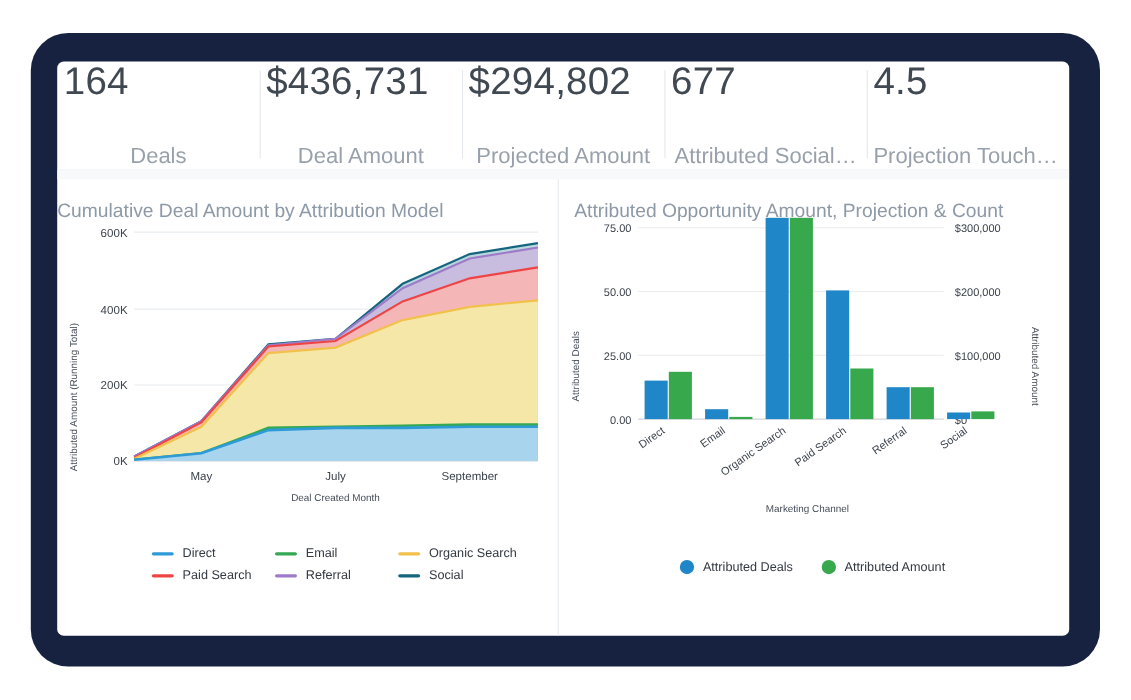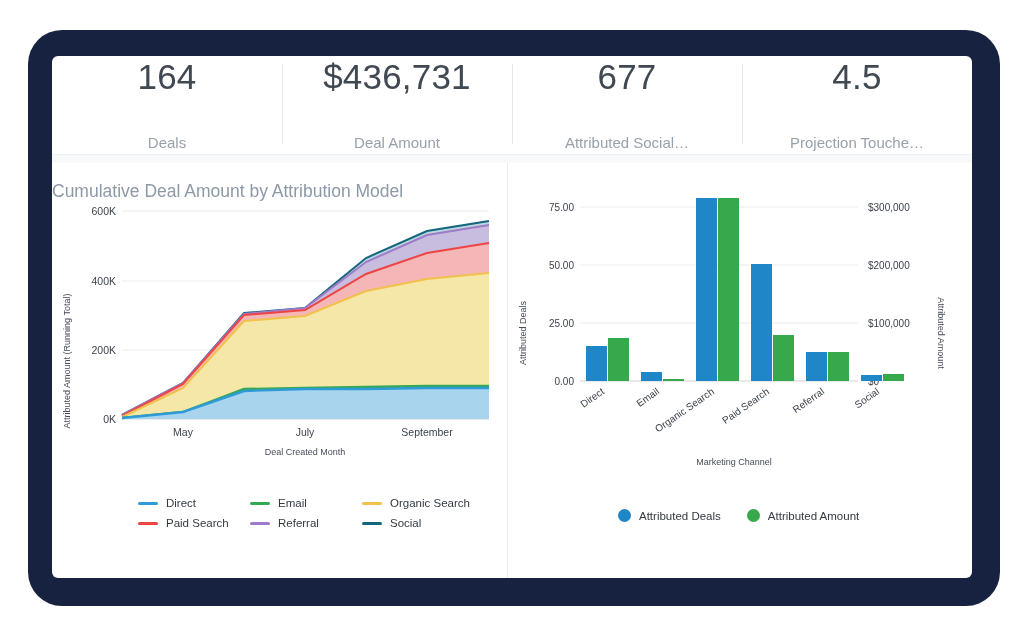--- a/index.html
+++ b/index.html
@@ -6,25 +6,25 @@
   body{width:1028px;height:636px;font-family:"Liberation Sans",sans-serif;overflow:hidden;}
 
   .screen{position:absolute;left:28px;top:30px;width:972px;height:576px;
           background:#162240;border-radius:34px;box-sizing:border-box;}
   .screen-inner{position:absolute;left:24px;top:26px;width:920px;height:522px;
           background:#ffffff;border-radius:6px;overflow:hidden;}
 
   
   .kpis{display:flex;height:98px;width:100%;box-sizing:border-box;}
   .kpi{flex:1 1 0;position:relative;display:flex;flex-direction:column;
-       align-items:center;justify-content:center;min-width:0;padding:0 6px;box-sizing:border-box;gap:31px;}
+       justify-content:center;min-width:0;padding:0 6px;box-sizing:border-box;gap:31px;}
   .kpi + .kpi:before{content:"";position:absolute;left:0;top:8px;bottom:10px;width:1px;background:#e4e7ec;}
   .kpi-value{font-size:35px;font-weight:400;color:#404852;line-height:1.05;
        white-space:nowrap;letter-spacing:.2px;}
-  .kpi-label{font-size:15px;color:#98a1ab;margin-top:7px;white-space:nowrap;
+  .kpi-label{font-size:20px;color:#98a1ab;margin-top:7px;white-space:nowrap;
        overflow:hidden;text-overflow:ellipsis;max-width:100%;text-align:center;}
   .kpi-strip-rule{height:1px;background:#eceff3;width:100%;}
   .gap-band{height:8px;background:#f7f9fb;width:100%;}
 
   
   .charts{display:flex;height:calc(522px - 98px - 9px);}
   .panel{position:relative;box-sizing:border-box;}
   .panel-left{width:455px;}
   .panel-right{flex:1 1 auto;border-left:1px solid #e8ebef;}
   .panel-title{font-size:17.5px;color:#8d99a6;font-weight:400;padding:18px 0 0 0;}
@@ -58,20 +58,24 @@
     <div class="kpis">
       <div class="kpi">
         <div class="kpi-value">164</div>
         <div class="kpi-label">Deals</div>
       </div>
       <div class="kpi">
         <div class="kpi-value">$436,731</div>
         <div class="kpi-label">Deal Amount</div>
       </div>
       <div class="kpi">
+        <div class="kpi-value">$294,802</div>
+        <div class="kpi-label">Projected Amount</div>
+      </div>
+      <div class="kpi">
         <div class="kpi-value">677</div>
         <div class="kpi-label">Attributed Social…</div>
       </div>
       <div class="kpi">
         <div class="kpi-value">4.5</div>
         <div class="kpi-label">Projection Touche…</div>
       </div>
     </div>
     <div class="kpi-strip-rule"></div>
     <div class="gap-band"></div>
@@ -153,20 +157,21 @@
             <span class="leg-text">Referral</span>
           </div>
           <div class="leg-item">
             <span class="leg-line" style="background:#16657f"></span>
             <span class="leg-text">Social</span>
           </div>
         </div>
       </div>
 
       <div class="panel panel-right">
+        <div class="panel-title">Attributed Opportunity Amount, Projection &amp; Count</div>
 
         <svg class="plot" style="left:0;top:30px;" width="465" height="300">
 
           <text class="axis-title" transform="translate(18,140) rotate(-90)" text-anchor="middle">Attributed Deals</text>
           <text class="axis-title" transform="translate(430,140) rotate(90)" text-anchor="middle">Attributed Amount</text>
 
           <g>
             <line class="gridline" x1="72" y1="14" x2="350" y2="14"></line>
             <line class="gridline" x1="72" y1="72" x2="350" y2="72"></line>
             <line class="gridline" x1="72" y1="130" x2="350" y2="130"></line>

